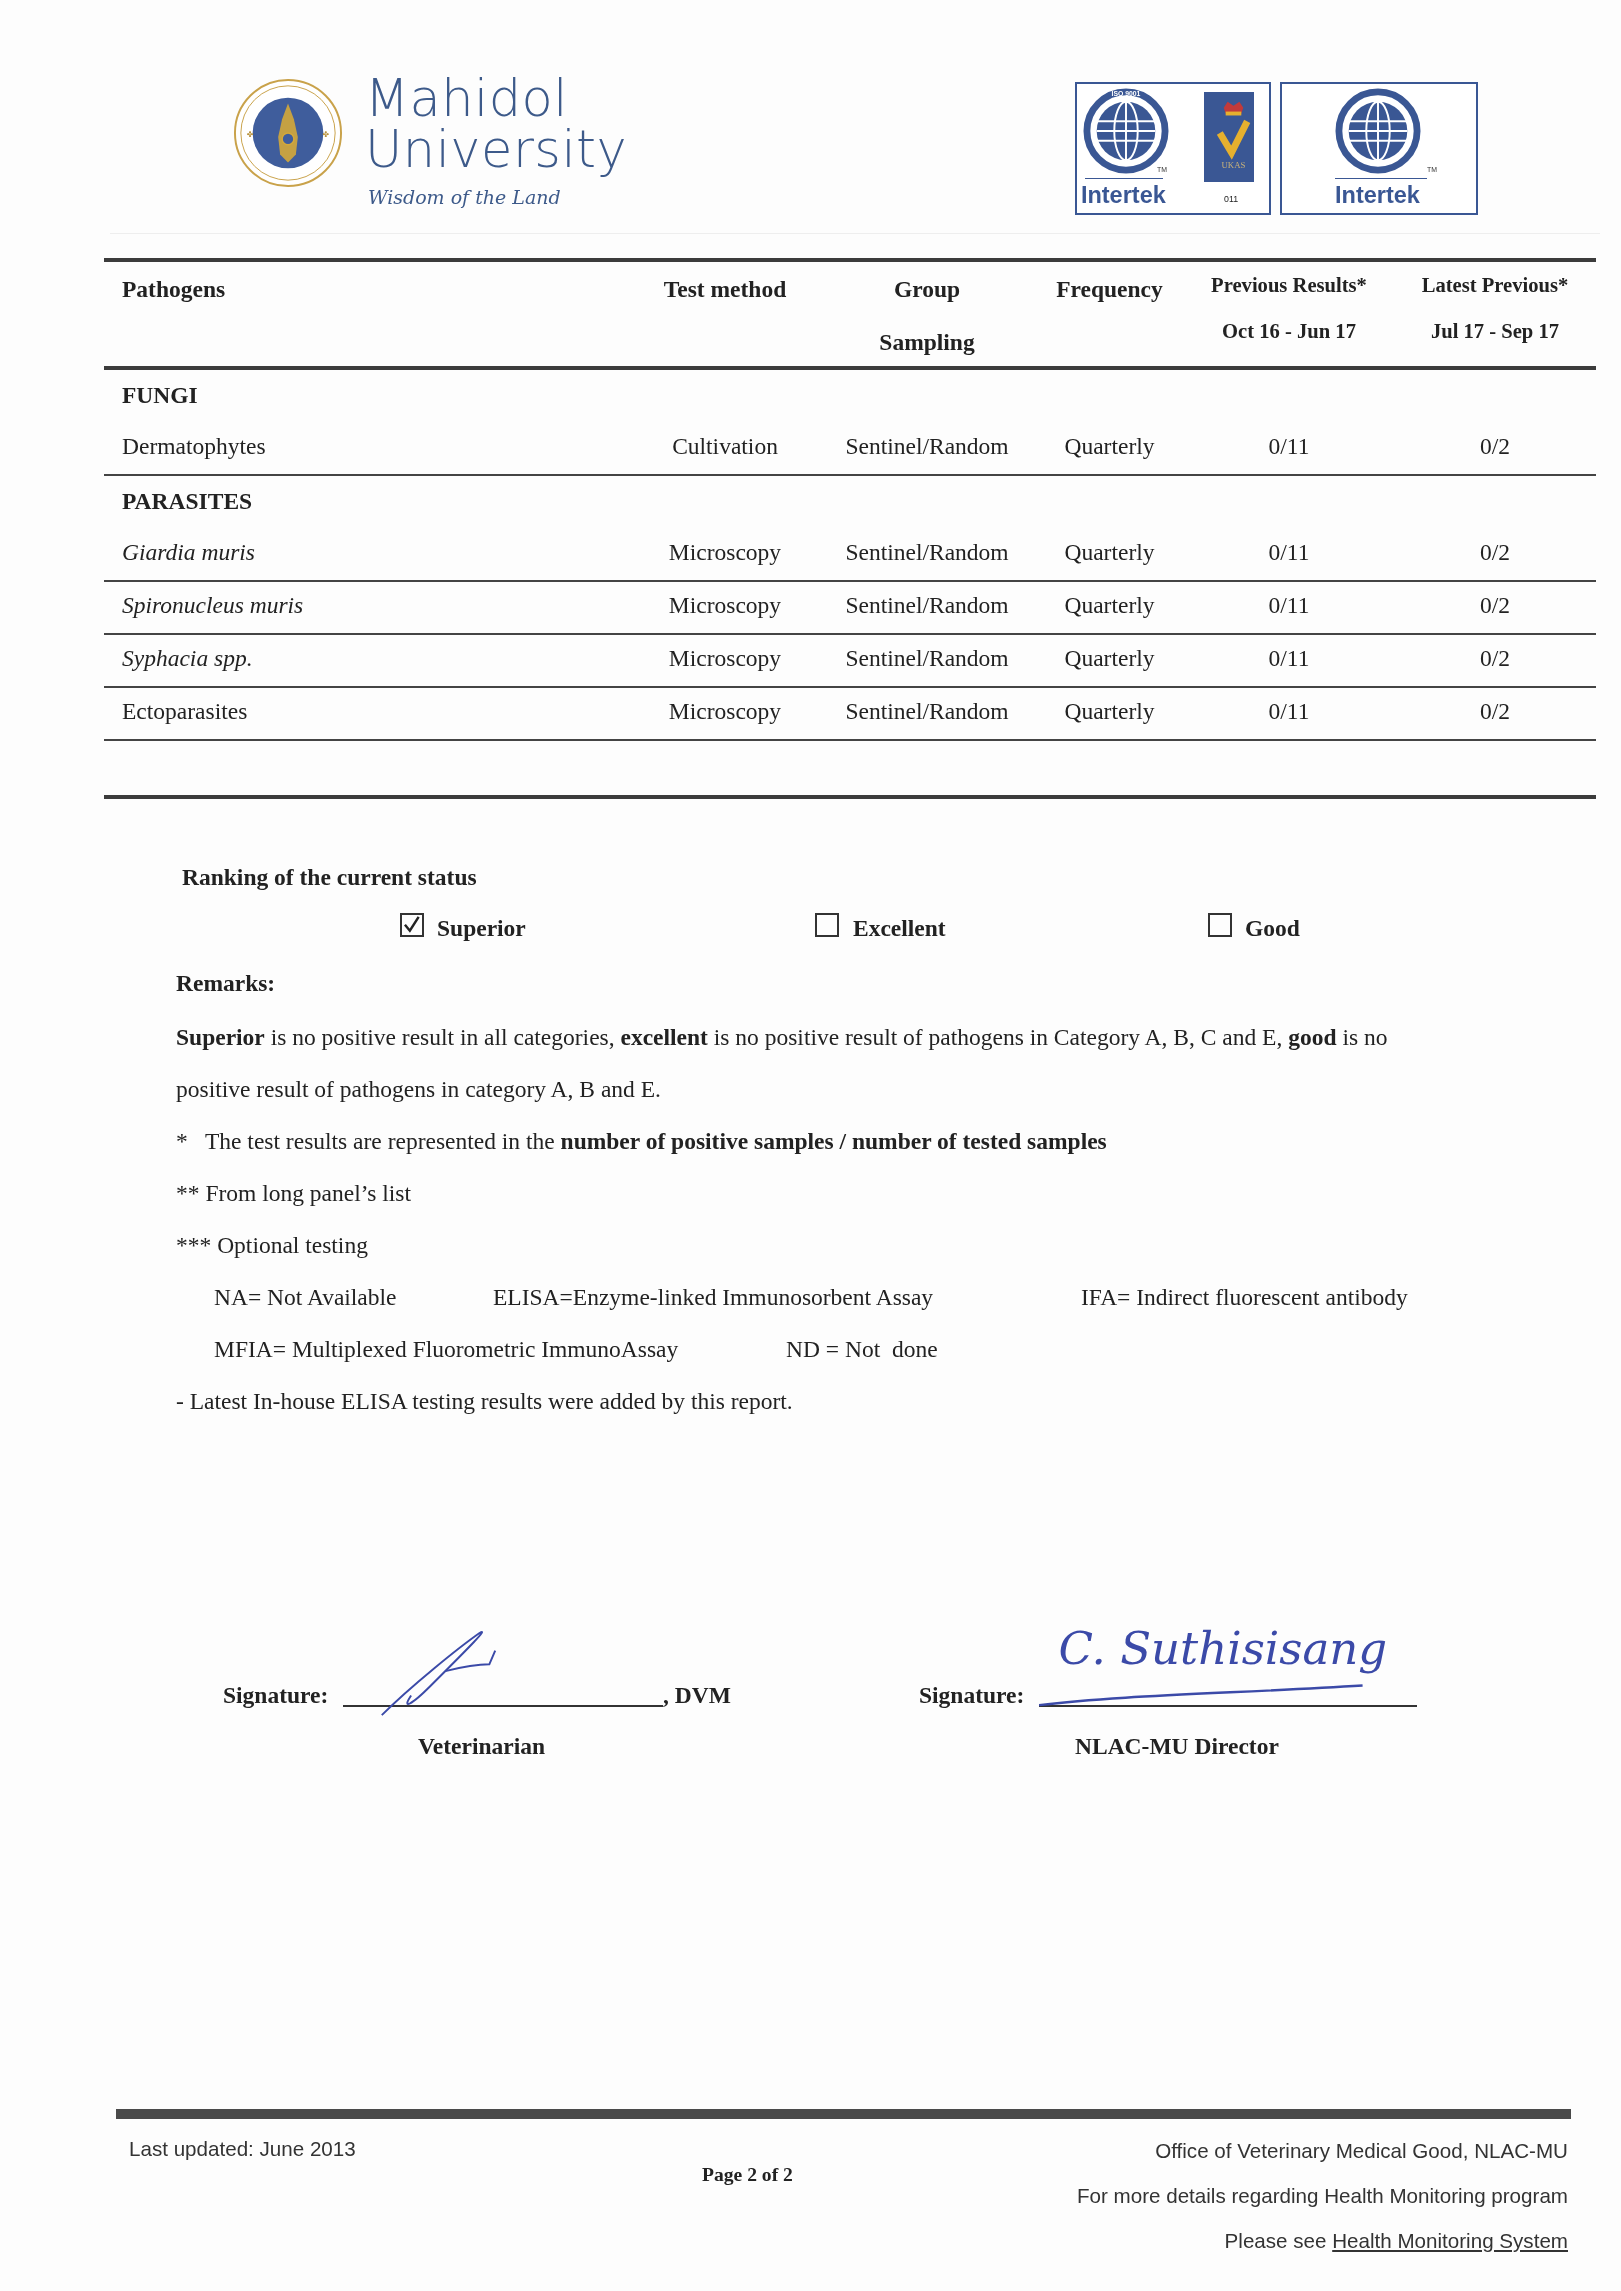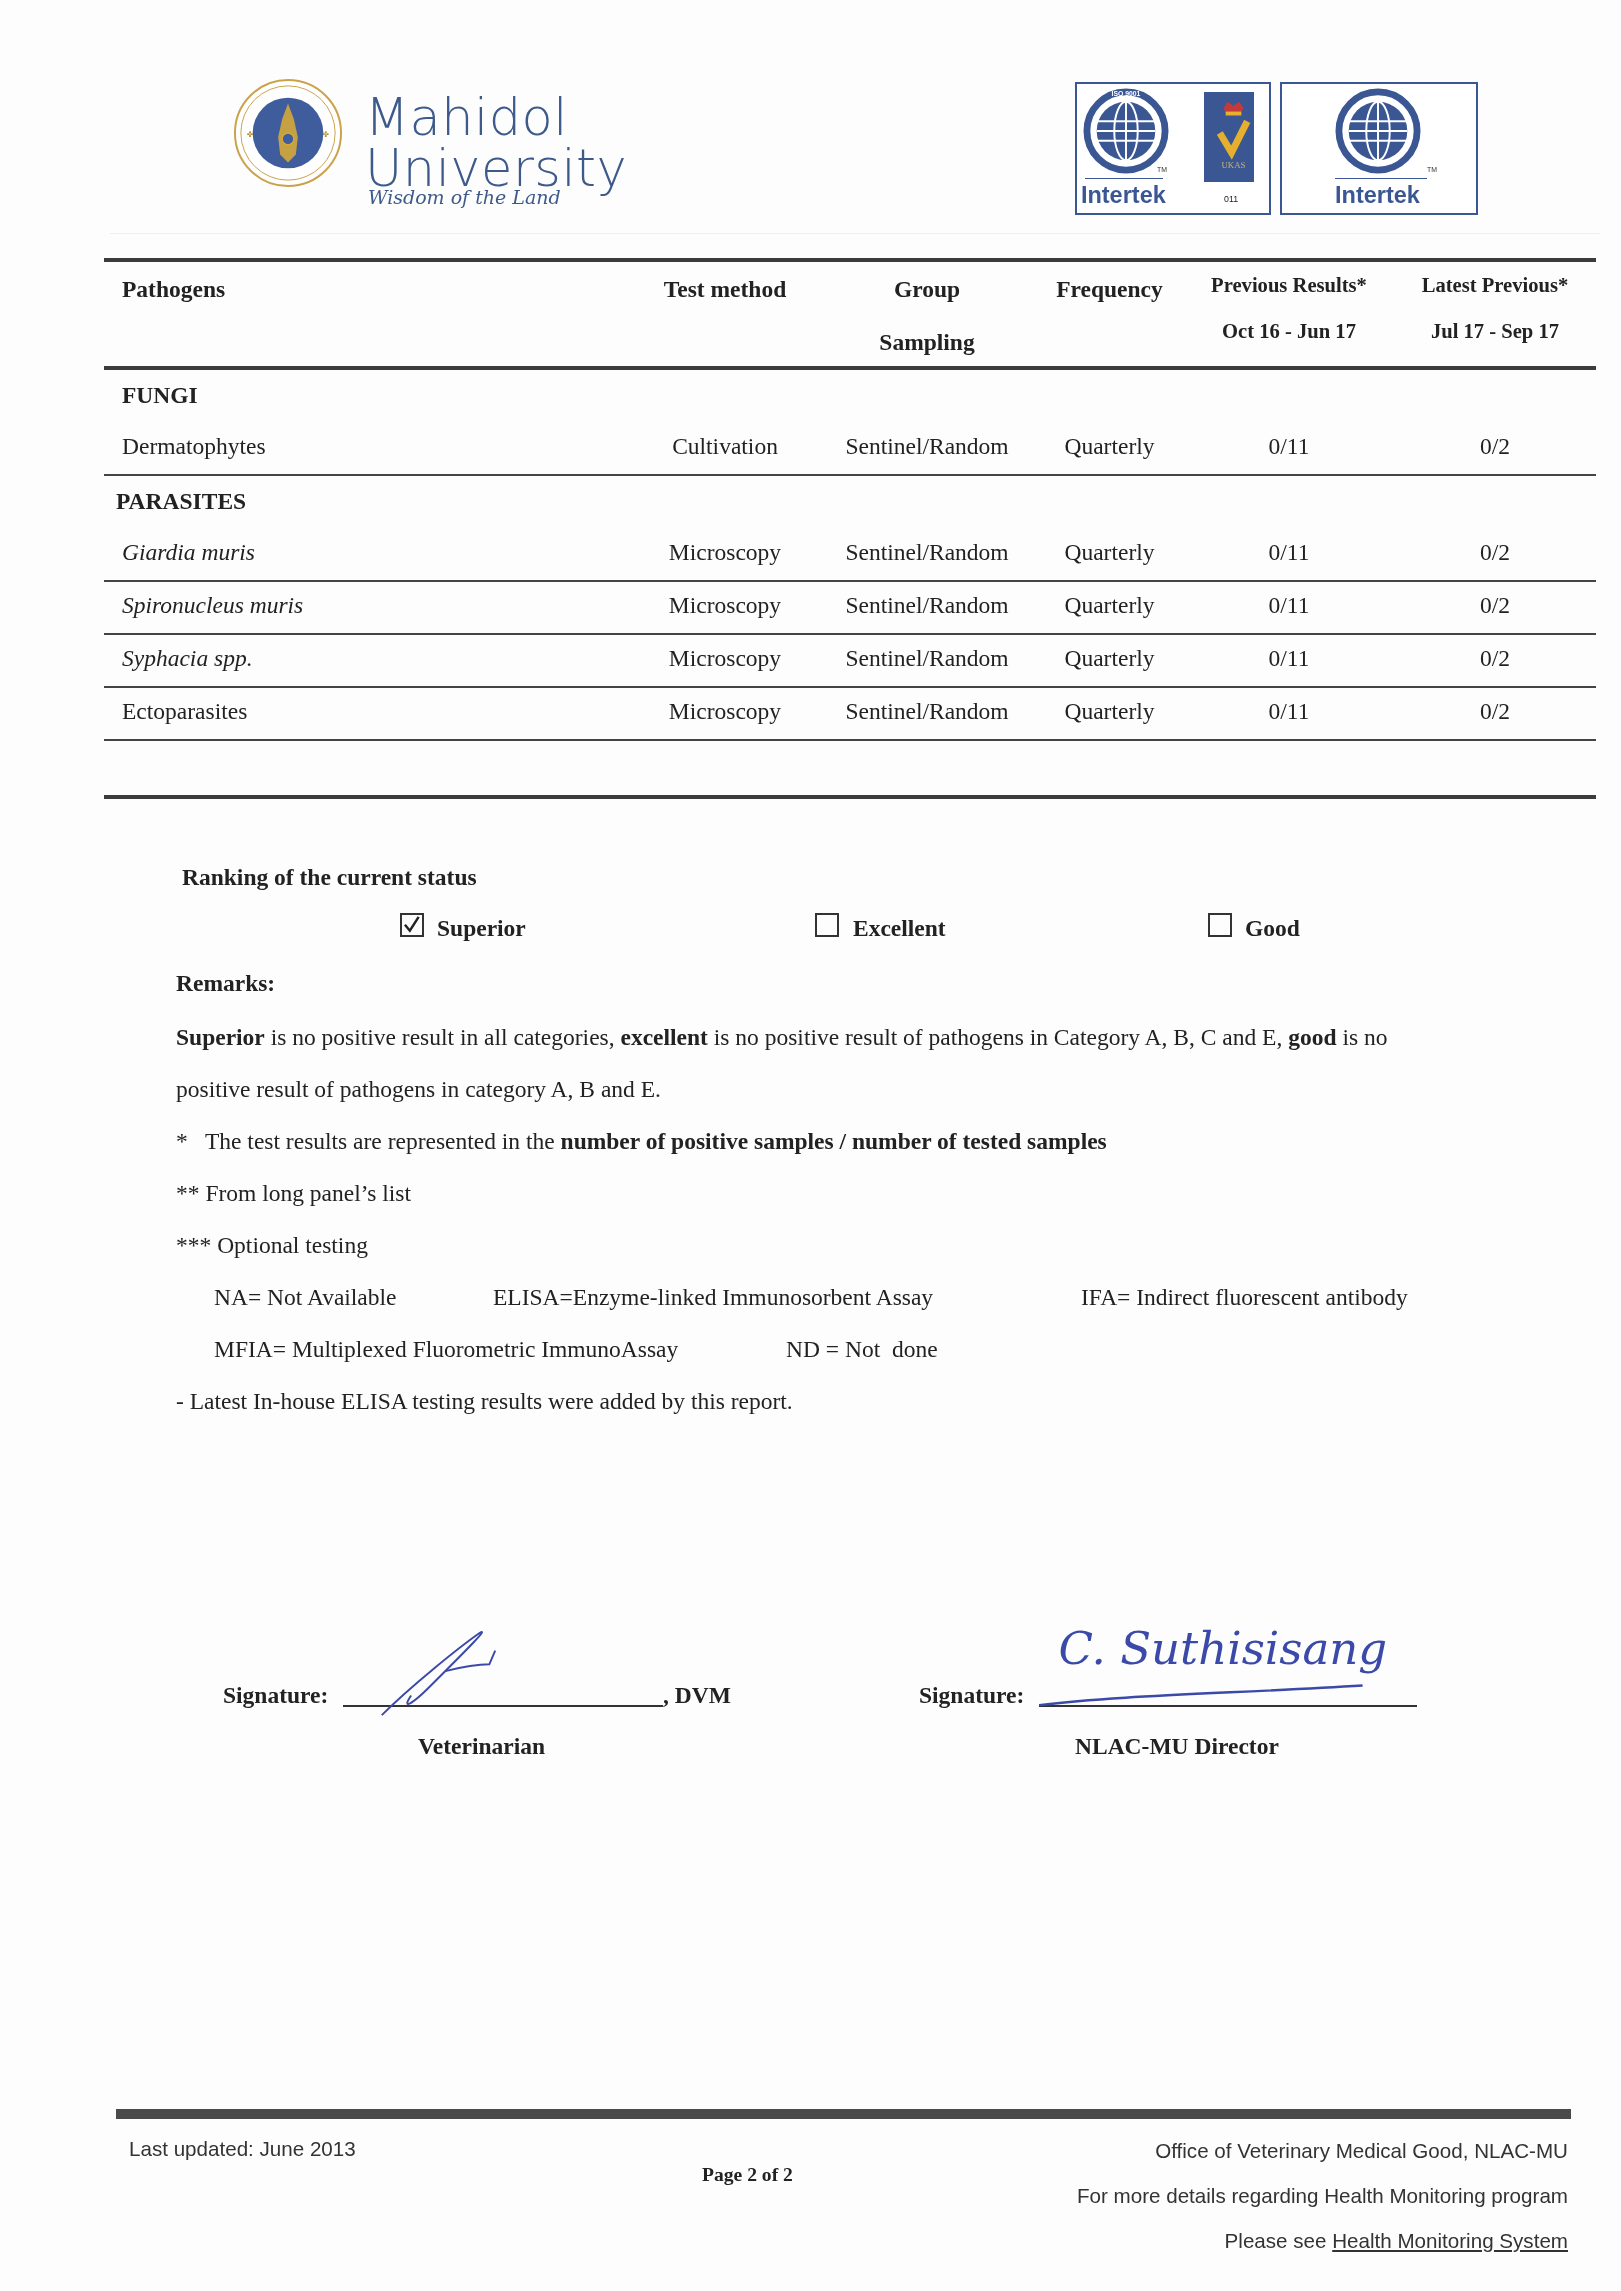--- a/index.html
+++ b/index.html
@@ -3,21 +3,21 @@
 <meta charset="utf-8">
 <style>
   html, body { margin: 0; padding: 0; }
   body {
     width: 1621px; height: 2292px; background: #fdfdfd; position: relative;
     font-family: "Liberation Serif", "DejaVu Serif", serif; color: #222; overflow: hidden;
   }
   .abs { position: absolute; }
   
   .logo-seal { left: 233px; top: 78px; width: 110px; height: 110px; }
-  .uni-name { left: 365px; top: 73px; font-family: "DejaVu Sans", "Liberation Sans", sans-serif; font-weight: 200; color: #3d5a8a; font-size: 51px; line-height: 51px; letter-spacing: 0.5px; margin-top: 19px; }
+  .uni-name { left: 365px; top: 73px; font-family: "DejaVu Sans", "Liberation Sans", sans-serif; font-weight: 200; color: #3d5a8a; font-size: 51px; line-height: 51px; letter-spacing: 0.5px; }
   .uni-name .l2 { display: block; }
   .uni-tag { left: 368px; top: 186px; font-family: "DejaVu Serif", serif; font-style: italic; color: #3d5a8a; font-size: 19px; }
   .cert1 { left: 1075px; top: 82px; width: 196px; height: 133px; border: 2px solid #3a5794; background: #fff; box-sizing: border-box; }
   .cert2 { left: 1280px; top: 82px; width: 198px; height: 133px; border: 2px solid #3a5794; background: #fff; box-sizing: border-box; }
   .intertek { font-family: "Liberation Sans", sans-serif; color: #3a5794; font-size: 23.5px; font-weight: bold; }
   .tm { font-family: "Liberation Sans", sans-serif; font-size: 6.9px; color: #333; }
   .ukas-box { background: #3a5794; }
   .ukas-num { font-family: "Liberation Sans", sans-serif; font-size: 8.8px; color: #222; }
   .faint-line { left: 110px; top: 233px; width: 1490px; height: 1px; background: #eee; }
 
@@ -128,21 +128,21 @@
     <div class="abs cat" style="left: 122px; top: 382px;">FUNGI</div>
     <div>
       <div class="abs cell" style="left: 122px; top: 433px;">Dermatophytes</div>
       <div class="abs cell center" style="left: 627px; top: 433px; width: 196px;">Cultivation</div>
       <div class="abs cell center" style="left: 829px; top: 433px; width: 196px;">Sentinel/Random</div>
       <div class="abs cell center" style="left: 1031px; top: 433px; width: 157px;">Quarterly</div>
       <div class="abs cell center" style="left: 1191px; top: 433px; width: 196px;">0/11</div>
       <div class="abs cell center" style="left: 1397px; top: 433px; width: 196px;">0/2</div>
       <div class="abs rule-thin" style="top: 474px;"></div>
     </div>
-    <div class="abs cat" style="left: 116px; top: 488px;">PARASITES</div>
+    <div class="abs cat" style="left: 122px; top: 488px;">PARASITES</div>
     <div>
       <div class="abs cell italic" style="left: 122px; top: 539px;">Giardia muris</div>
       <div class="abs cell center" style="left: 627px; top: 539px; width: 196px;">Microscopy</div>
       <div class="abs cell center" style="left: 829px; top: 539px; width: 196px;">Sentinel/Random</div>
       <div class="abs cell center" style="left: 1031px; top: 539px; width: 157px;">Quarterly</div>
       <div class="abs cell center" style="left: 1191px; top: 539px; width: 196px;">0/11</div>
       <div class="abs cell center" style="left: 1397px; top: 539px; width: 196px;">0/2</div>
       <div class="abs rule-thin" style="top: 580px;"></div>
     </div>
     <div>

